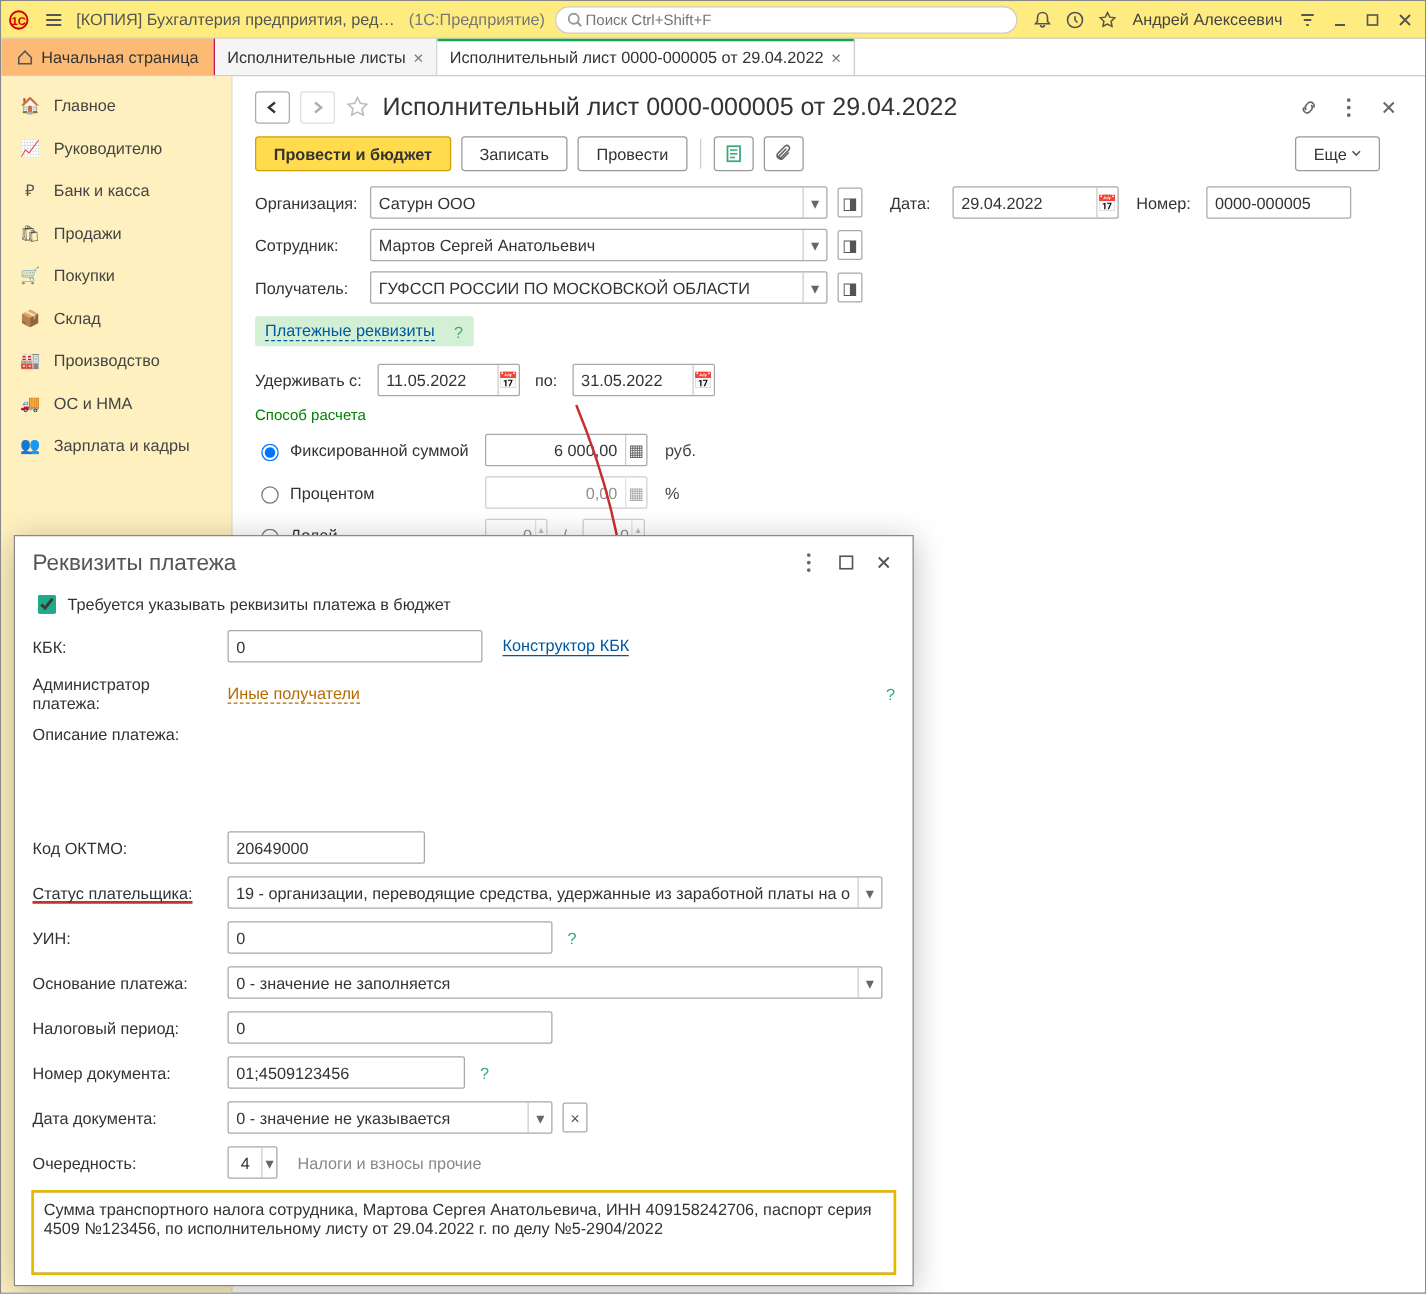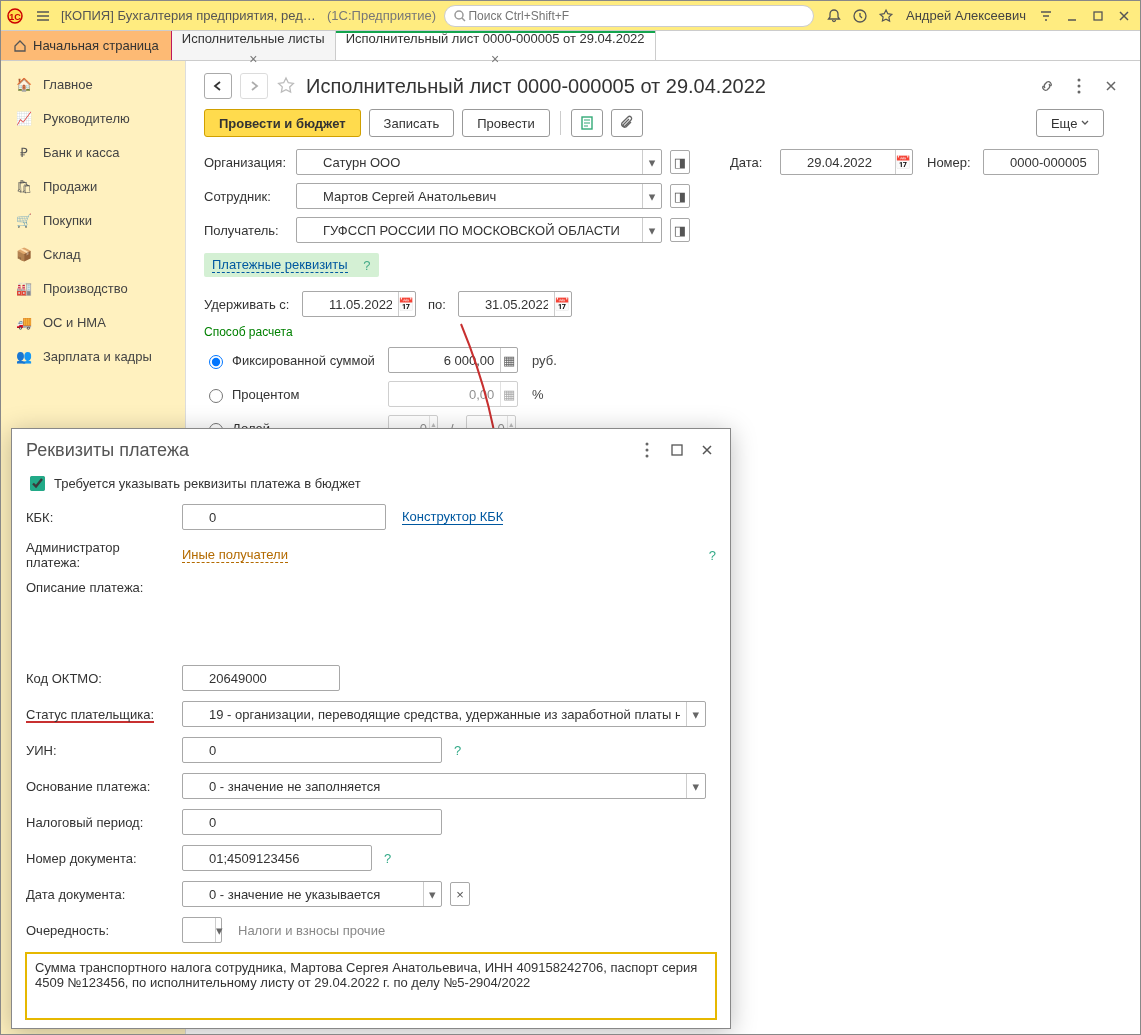--- a/index.html
+++ b/index.html
@@ -74,21 +74,20 @@
     border-right:1px solid #be185d;
     background:#fdba74;
   }
   .tab {
     display:flex; align-items:center;
     padding:0 10px;
     border-right:1px solid #ccc;
     gap:6px;
     background:#f5f5f5;
     position:relative;
-    flex-direction:column;
   }
   .tab.active {
     background:#fff;
   }
   .tab.active::after {
     content:'';
     position:absolute; left:0; right:0; top:0; height:2px;
     background:var(--tab-border-active);
   }
   .tab-x { color:#777; font-size:14px; line-height:1;}
@@ -141,21 +140,20 @@
   .btn.ic-only{ padding:0; width:32px; }
   .btn.more { position:absolute; right:18px; }
   .toolbar-sep{width:1px;height:24px;background:#ccc;margin:0 2px;}
   
   .form-row { display:flex; align-items:center; gap:6px; margin-bottom:8px;}
   .lbl { width:86px; color:#333;}
   .lbl-wide { width:92px; }
   .field {
     height:26px; border:1px solid var(--neutral-border); background:#fff; display:flex; align-items:center;
     border-radius:2px;
-    padding-left:20px;
   }
   .field input {
     border:none; outline:none; padding:0 6px; font-size:13px; color:#333; background:transparent; width:100%; height:100%;
   }
   .fld-drop { width:20px;height:24px;border-left:1px solid #ccc;display:flex;align-items:center;justify-content:center;color:#666;}
   .fld-ext { width:20px;height:24px;border:1px solid var(--neutral-border);border-radius:2px;display:flex;align-items:center;justify-content:center;margin-left:2px;color:#555;}
   .calendar-ic{width:20px;height:24px;border-left:1px solid #ccc;display:flex;align-items:center;justify-content:center;color:#666;}
   .link-blue{color:var(--blue-link);border-bottom:1px dashed var(--blue-link);}
   .link-row{display:flex;align-items:center;gap:6px;}
   .link-row.green-box{background:#d4f0d4;padding:4px 8px;display:inline-flex;border-radius:2px;}
@@ -385,21 +383,21 @@
           </svg></div>
     </div>
 
     <div class="form-row">
       <span class="lbl">Организация:</span>
       <div class="field" style="width:366px;">
           <input value="Сатурн ООО" style="">
           <div class="fld-drop">▾</div>
         </div>
       <div class="fld-ext">◨</div>
-      <span class="lbl" style="width:44px;margin-left:34px;">Дата:</span>
+      <span class="lbl" style="width:44px;margin-left:16px;">Дата:</span>
       <div class="field" style="width:133px;">
           <input value="29.04.2022" style="">
           <div class="calendar-ic">📅</div>
         </div>
       <span class="lbl" style="width:50px;margin-left:8px;">Номер:</span>
       <div class="field" style="width:116px;">
           <input value="0000-000005" style="">
         </div>
     </div>
 

